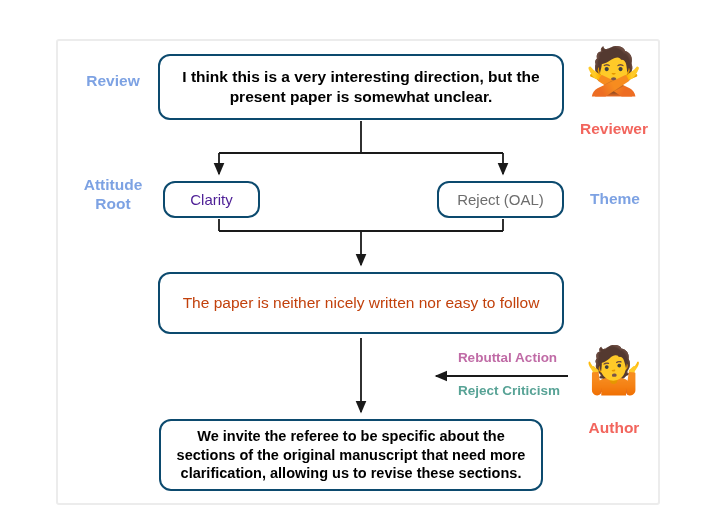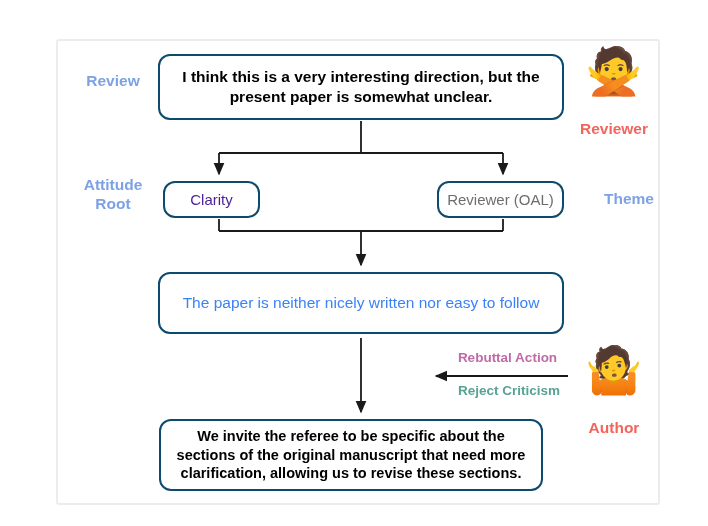--- a/index.html
+++ b/index.html
@@ -87,21 +87,21 @@
     color: #6d6d6d;
   }
 
   .node-description {
     left: 158px;
     top: 272px;
     width: 406px;
     height: 62px;
     padding: 4px 16px;
     font-size: 15.5px;
-    color: #3b82f6;
+    color: #c2410c;
   }
 
   .node-rebuttal {
     left: 159px;
     top: 419px;
     width: 384px;
     height: 72px;
     padding: 4px 10px;
     font-size: 14.5px;
     font-weight: bold;
@@ -117,21 +117,21 @@
     line-height: 1.2;
     white-space: pre-line;
   }
 
   .label-blue { color: #7da2e3; }
   .label-pink { color: #c06ba6; }
   .label-teal { color: #58a396; }
 
   .label-review      { left: 70px;  top: 72px;  width: 86px; }
   .label-attituderoot{ left: 68px;  top: 176px; width: 90px; }
-  .label-theme       { left: 576px; top: 190px; width: 78px; text-align: right;}
+  .label-theme       { left: 576px; top: 190px; width: 78px; text-align: center;}
   .label-description { left: 247px; top: 236px; width: 120px; }
   .label-canonical   { left: 62px;  top: 418px; width: 96px; }
 
   .label-rebuttal-action { left: 445px; top: 350px; width: 125px; font-size: 13.5px; }
   .label-reject-crit     { left: 449px; top: 383px; width: 120px; font-size: 13.5px; }
 
   
   .persona {
     position: absolute;
     width: 92px;
@@ -203,21 +203,21 @@
 
 
   <div class="label label-pink label-rebuttal-action">Rebuttal Action</div>
 
   <div class="label label-teal label-reject-crit">Reject Criticism</div>
 
   <div class="node node-review">I think this is a very interesting direction, but the present paper is somewhat unclear.</div>
 
   <div class="node node-clarity">Clarity</div>
 
-  <div class="node node-oal">Reviewer (OAL)</div>
+  <div class="node node-oal">Reject (OAL)</div>
 
   <div class="node node-description">The paper is neither nicely written nor easy to follow</div>
 
   <div class="node node-rebuttal">We invite the referee to be specific about the sections of the original manuscript that need more clarification, allowing us to revise these sections.</div>
 
   <div class="persona persona-reviewer">
     <span class="emoji">🙅</span>
     <span class="caption">Reviewer</span>
   </div>
 

